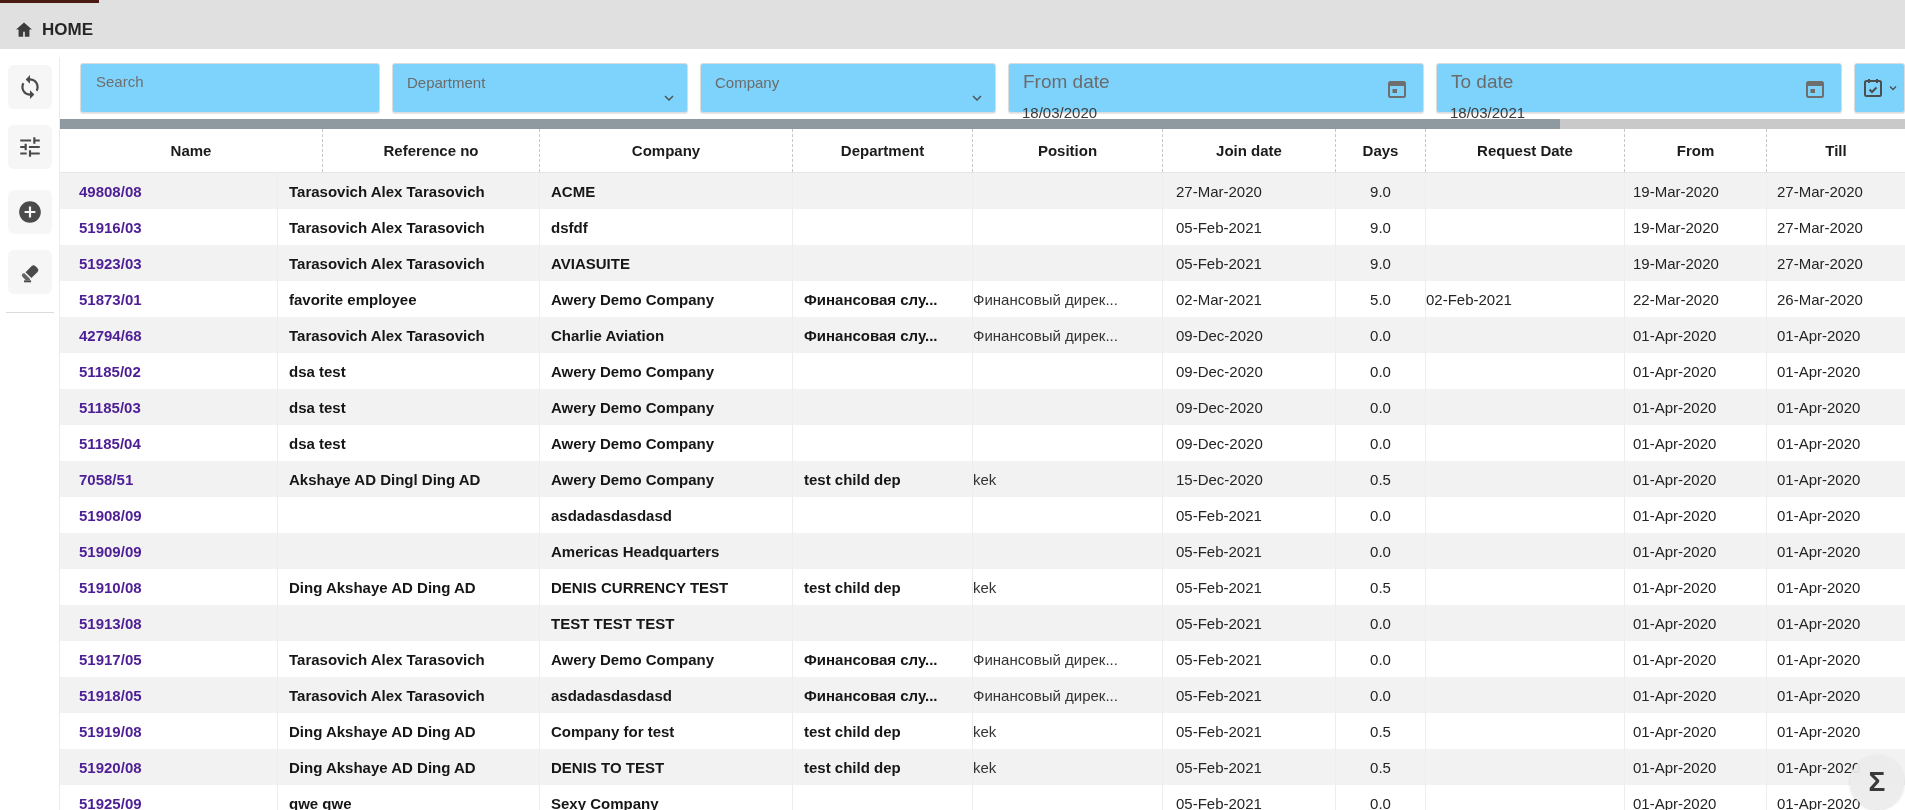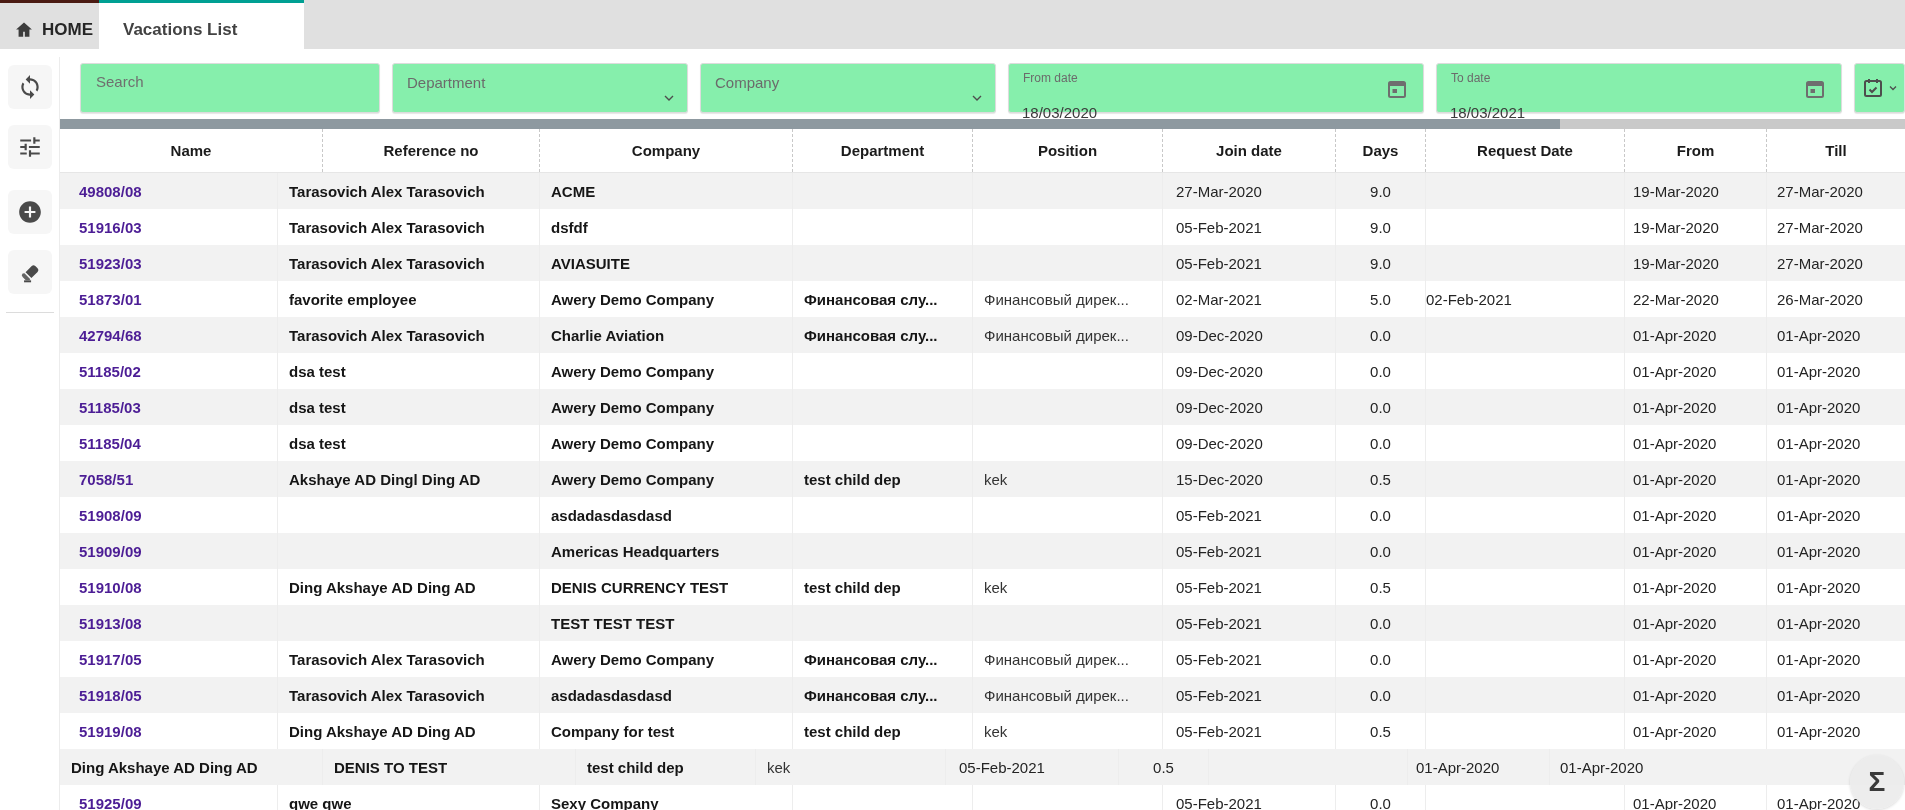--- a/index.html
+++ b/index.html
@@ -17,35 +17,35 @@
 
   
   .sidebar{position:absolute;left:0;top:57px;width:60px;bottom:0;background:#fff;border-right:1px solid #ececec;box-sizing:border-box;}
   .side-btn{position:absolute;left:8px;width:44px;height:44px;background:#f6f6f6;border-radius:6px;
             display:flex;align-items:center;justify-content:center;cursor:pointer;}
   .side-btn svg{width:26px;height:26px;}
   .side-div{position:absolute;left:6px;top:255px;width:48px;height:0;border-top:1px solid #dcdcdc;}
 
   
   .toolbar{position:absolute;left:60px;top:57px;width:1845px;height:62px;background:#fff;}
-  .field{position:absolute;top:6px;height:50px;background:#86efac;border:1px solid #dcdcdc;border-radius:3px;
+  .field{position:absolute;top:6px;height:50px;background:#7dd3fc;border:1px solid #dcdcdc;border-radius:3px;
          box-sizing:border-box;box-shadow:0 1px 1px rgba(0,0,0,.10);}
   .f-search{left:20px;width:300px;}
   .f-search input{position:absolute;left:13px;top:8px;width:270px;border:none;background:transparent;outline:none;
                   font:15px "Liberation Sans","DejaVu Sans",sans-serif;color:#3c3c3c;}
   .f-search input::placeholder{color:#6f6f6f;opacity:1;}
   .f-select{cursor:pointer;}
   .f-dept{left:332px;width:296px;}
   .f-comp{left:640px;width:296px;}
   .sel-label{position:absolute;left:14px;top:10px;font-size:15px;color:#6b6b6b;}
   .sel-chev{position:absolute;right:10px;bottom:6px;width:16px;height:16px;}
   .f-date{cursor:pointer;}
   .f-from{left:948px;width:416px;}
   .f-to{left:1376px;width:406px;}
-  .date-label{position:absolute;left:14px;top:7px;font-size:12px;color:#6b6b6b;}
+  .date-label{position:absolute;left:14px;top:7px;font-size:19px;color:#6b6b6b;}
   .date-value{position:absolute;left:13px;top:40px;font-size:15px;color:#3b3b3b;}
   .cal-ico{position:absolute;right:14px;top:13px;width:24px;height:24px;}
   .f-presets{left:1794px;width:51px;display:flex;align-items:center;justify-content:center;gap:2px;cursor:pointer;}
   .f-presets svg{width:24px;height:24px;}
   .f-presets .mini-chev{width:12px;height:12px;}
 
   
   .hscroll{position:absolute;left:60px;top:119px;width:1845px;height:10px;background:#c9c9c9;}
   .hthumb{position:absolute;left:0;top:0;width:1500px;height:10px;background:#8e99a0;cursor:pointer;}
 
@@ -67,21 +67,21 @@
   .col4{flex:0 0 190px;width:190px;}
   .col5{flex:0 0 173px;width:173px;text-align:center;}
   .col6{flex:0 0 90px;width:90px;}
   .col7{flex:0 0 199px;width:199px;}
   .col8{flex:0 0 142px;width:142px;}
   .col9{flex:0 0 139px;width:139px;}
   .td.col0{padding-left:19px;font-weight:700;color:#4c1d95;}
   .td.col1{padding-left:11px;font-weight:700;color:#161616;}
   .td.col2{padding-left:11px;font-weight:700;color:#161616;}
   .td.col3{padding-left:11px;font-weight:700;color:#161616;}
-  .td.col4{padding-left:11px;color:#333;}
+  .td.col4{padding-left:0;color:#333;}
   .td.col5{padding-left:13px;}
   .td.col6{justify-content:center;}
   .td.col7{padding-left:0;}
   .td.col8{padding-left:8px;}
   .td.col9{padding-left:10px;}
 
   
   .fab-sum{position:absolute;left:1850px;top:755px;width:54px;height:54px;border-radius:50%;
            background:rgba(236,236,236,.92);box-shadow:0 1px 3px rgba(0,0,0,.15);
            display:flex;align-items:center;justify-content:center;
@@ -91,23 +91,20 @@
 <body>
 
 <div class="stage">
 
   <div class="tabbar">
     <div class="tab tab-home">
       <svg class="home-ico" viewBox="0 0 24 24">
         <path d="M12 3 2.5 11.5h3v8.5h5.5v-6h2v6h5.5v-8.5h3z" fill="#3c3c3c"></path>
       </svg>
       <span class="tab-label">HOME</span>
-    </div>
-    <div class="tab tab-active">
-      <span class="tab-label">Vacations List</span>
     </div>
   </div>
 
   <div class="sidebar">
     <div class="side-btn" style="top:8px;">
       <svg viewBox="0 0 24 24">
         <path fill="#4a4a4a" d="M12 4V1L8 5l4 4V6c3.31 0 6 2.69 6 6 0 1.01-.25 1.97-.7 2.8l1.46 1.46C19.54 15.03 20 13.57 20 12c0-4.42-3.58-8-8-8zm0 14c-3.31 0-6-2.69-6-6 0-1.01.25-1.97.7-2.8L5.24 7.74C4.46 8.97 4 10.43 4 12c0 4.42 3.58 8 8 8v3l4-4-4-4v3z"></path>
       </svg>
     </div>
     <div class="side-btn" style="top:68px;">
@@ -386,20 +383,21 @@
           <div class="td col2">Company for test</div>
           <div class="td col3">test child dep</div>
           <div class="td col4">kek</div>
           <div class="td col5">05-Feb-2021</div>
           <div class="td col6">0.5</div>
           <div class="td col7"></div>
           <div class="td col8">01-Apr-2020</div>
           <div class="td col9">01-Apr-2020</div>
         </div>
         <div class="tr">
+          <div class="td col0">51920/08</div>
           <div class="td col1">Ding Akshaye AD Ding AD</div>
           <div class="td col2">DENIS TO TEST</div>
           <div class="td col3">test child dep</div>
           <div class="td col4">kek</div>
           <div class="td col5">05-Feb-2021</div>
           <div class="td col6">0.5</div>
           <div class="td col7"></div>
           <div class="td col8">01-Apr-2020</div>
           <div class="td col9">01-Apr-2020</div>
         </div>

